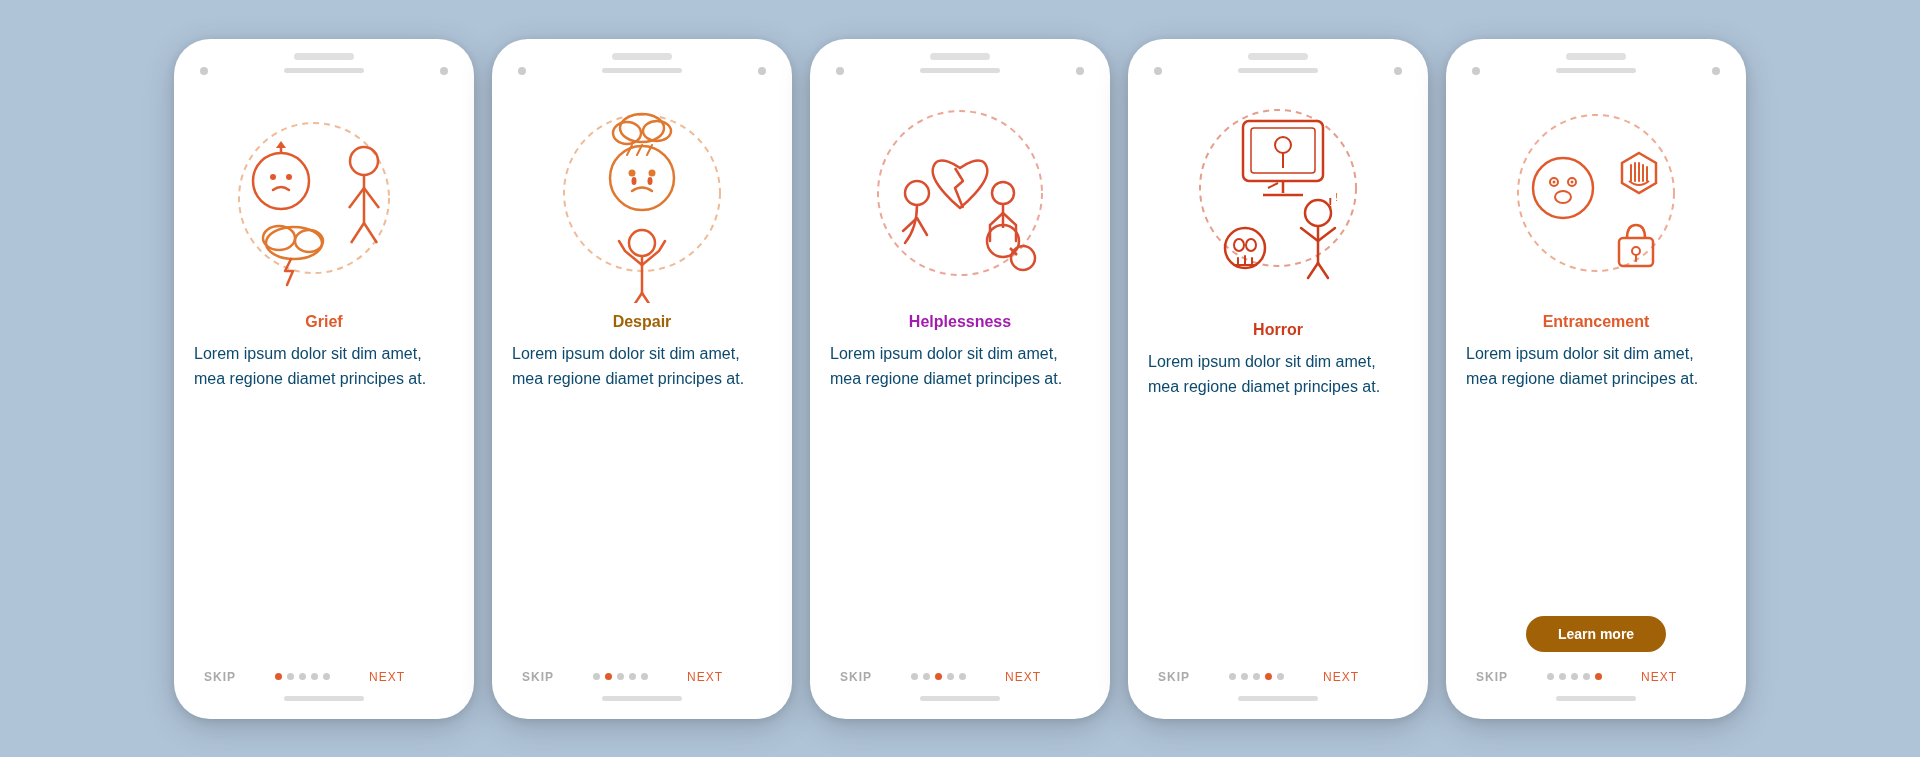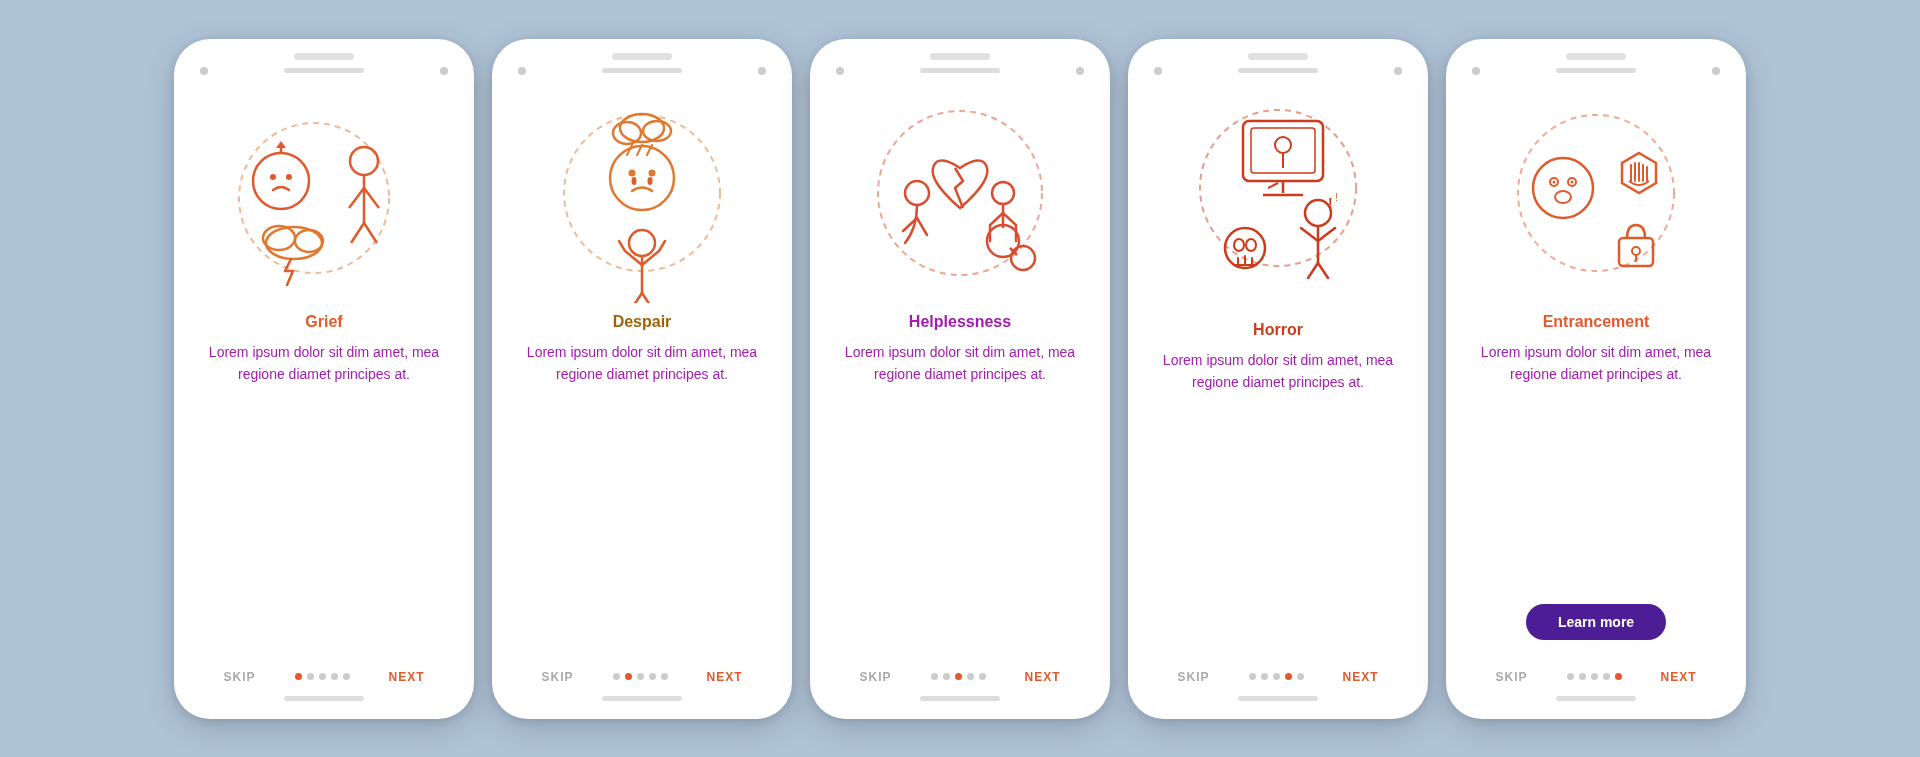--- a/index.html
+++ b/index.html
@@ -80,60 +80,60 @@
     }
 
     .title {
       font-size: 16px;
       font-weight: 600;
       text-align: center;
       margin-bottom: 10px;
     }
 
     .body-text {
-      font-size: 14px;
-      color: #a21caf;
-      text-align: center;
+      font-size: 16px;
+      color: #0c4a6e;
+      text-align: left;
       line-height: 1.6;
       margin-bottom: 14px;
       flex: 1;
     }
 
     .learn-more-btn {
-      background: #4c1d95;
+      background: #a16207;
       color: #fff;
       border: none;
       border-radius: 22px;
       padding: 10px 32px;
       font-size: 14px;
       font-weight: 600;
       cursor: pointer;
       margin-bottom: 10px;
     }
 
     .bottom-nav {
       width: 100%;
       display: flex;
       align-items: center;
-      justify-content: center;
+      justify-content: flex-start;
       padding: 0 10px;
-      margin-top: 20px;
+      margin-top: 8px;
       gap: 39px;
     }
 
     .nav-skip {
       font-size: 12px;
       font-weight: 700;
       color: #aaa;
       letter-spacing: 1px;
     }
 
     .nav-next {
       font-size: 12px;
-      font-weight: 700;
+      font-weight: 400;
       color: #e05a2b;
       letter-spacing: 1px;
     }
 
     .dots {
       display: flex;
       gap: 5px;
       align-items: center;
     }
 

